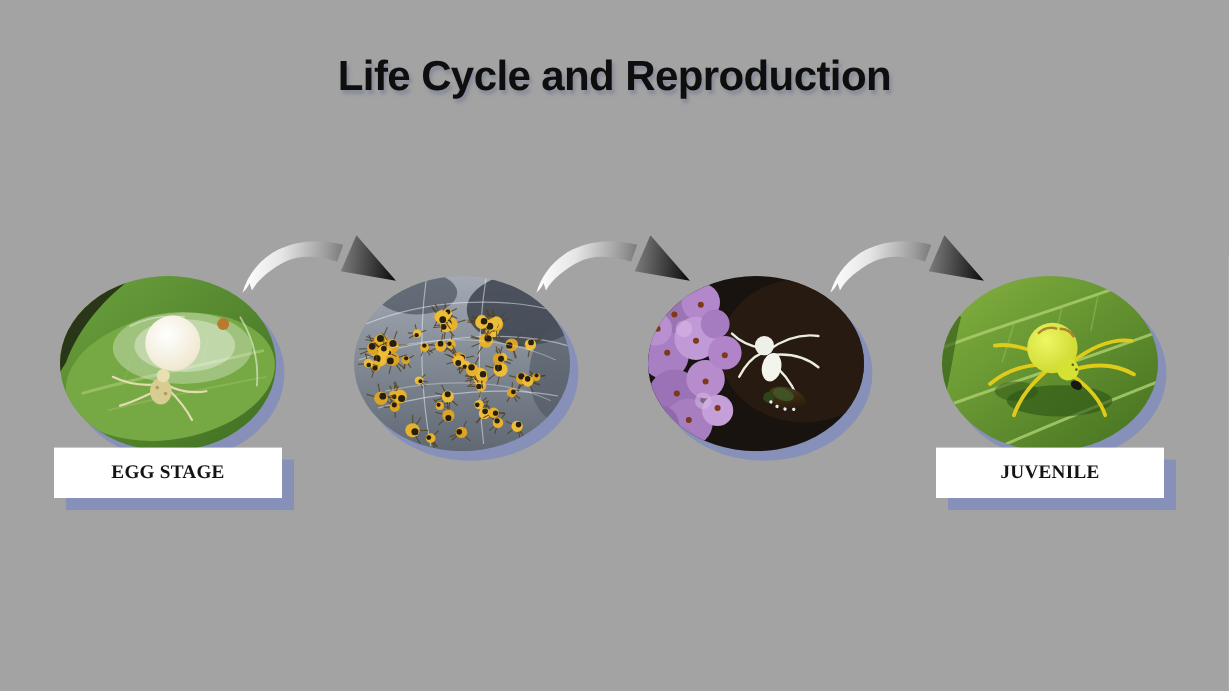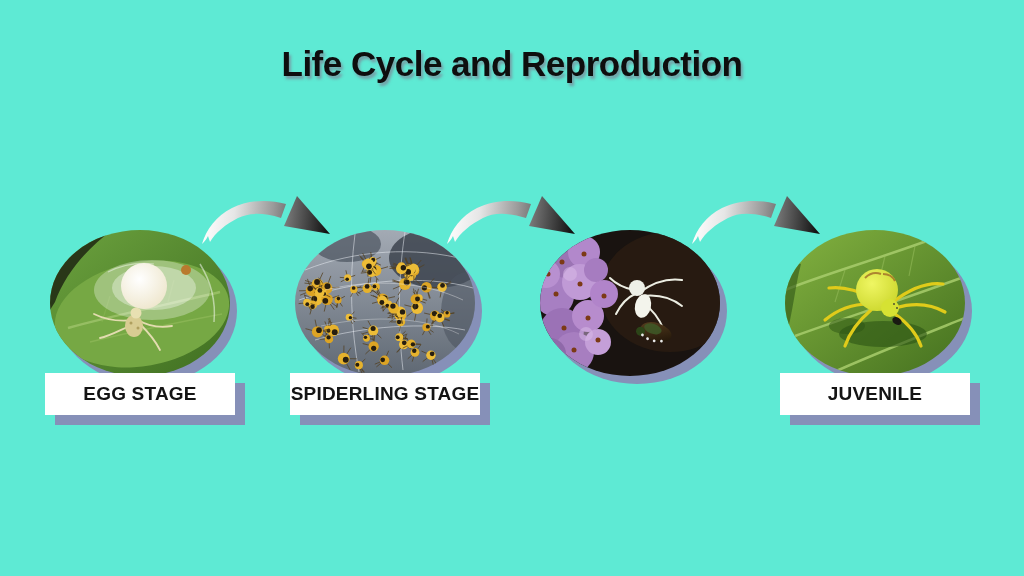--- a/index.html
+++ b/index.html
@@ -1,36 +1,36 @@
 <!DOCTYPE html>
 <html><head>
 <meta charset="utf-8">
 <style>
   html,body{margin:0;padding:0;}
   body{font-family:"Liberation Sans",sans-serif;background:#c9cdd8;}
-  .canvas{position:relative;width:1024px;height:576px;background:#5eead4;overflow:hidden;}
+  .canvas{position:relative;width:1024px;height:576px;background:#a3a3a3;overflow:hidden;}
   .title{
     position:absolute;left:0;top:44px;width:1024px;margin:0;
     text-align:center;font-size:35px;font-weight:bold;letter-spacing:-0.5px;
     color:#0e0e0e;text-shadow:2px 3px 3px rgba(125,131,150,0.75);
   }
   .stage{position:absolute;width:190px;height:200px;top:230px;}
   .photo-shadow{
     position:absolute;left:12px;top:8px;width:180px;height:146px;
     background:#8690b8;border-radius:50%;
   }
   .photo{position:absolute;left:5px;top:0;width:180px;height:146px;}
   .photo svg{display:block;}
   .label-box{
     position:absolute;left:0;top:143px;width:190px;height:42px;
     background:#ffffff;box-shadow:10px 10px 0 #8690b8;
     display:flex;align-items:center;justify-content:center;
   }
   .label-box span{
-    font-size:19px;font-weight:bold;color:#141414;letter-spacing:0.2px;white-space:nowrap;
+    font-size:16px;font-weight:bold;color:#141414;letter-spacing:0.2px;white-space:nowrap;font-family:Liberation Serif, serif;
   }
   .flow-arrow{position:absolute;top:192px;width:132px;height:56px;}
   .a1{left:200px;} .a2{left:445px;} .a3{left:690px;}
 </style>
 <title>Life Cycle and Reproduction</title></head>
 <body>
 
 <div class="canvas">
 
   <h1 class="title">Life Cycle and Reproduction</h1>
@@ -457,23 +457,20 @@
               <line x1="106.42607396018707" y1="38.71702669541532" x2="116.5305886951808" y2="32.34246377194435" stroke="#554222" stroke-width="0.9" opacity="0.85"></line>
               <line x1="106.42607396018707" y1="38.71702669541532" x2="94.66505670615652" y2="36.61589755959531" stroke="#554222" stroke-width="0.9" opacity="0.85"></line>
               <circle cx="106.42607396018707" cy="38.71702669541532" r="5.430558440741152" fill="#edbd38"></circle>
               <circle cx="108.35503585975978" cy="37.71819718717799" r="2.715279220370576" fill="#261e10"></circle>
             </g>
           <path d="M30,60 C80,48 130,52 168,70" stroke="rgba(255,255,255,0.35)" stroke-width="1" fill="none"></path>
           <path d="M26,96 C80,84 132,88 164,104" stroke="rgba(255,255,255,0.3)" stroke-width="1" fill="none"></path>
         </g>
       </svg>
     </div>
-    <div class="label-box">
-      <span>SPIDERLING STAGE</span>
-    </div>
   </div>
 
   <div class="stage" style="left:535px">
     <div class="photo-shadow"></div>
     <div class="photo">
       <svg width="180" height="146" viewBox="0 0 180 146">
         <defs>
           <clipPath id="c3">
               <ellipse cx="90" cy="73" rx="90" ry="73"></ellipse>
             </clipPath>

